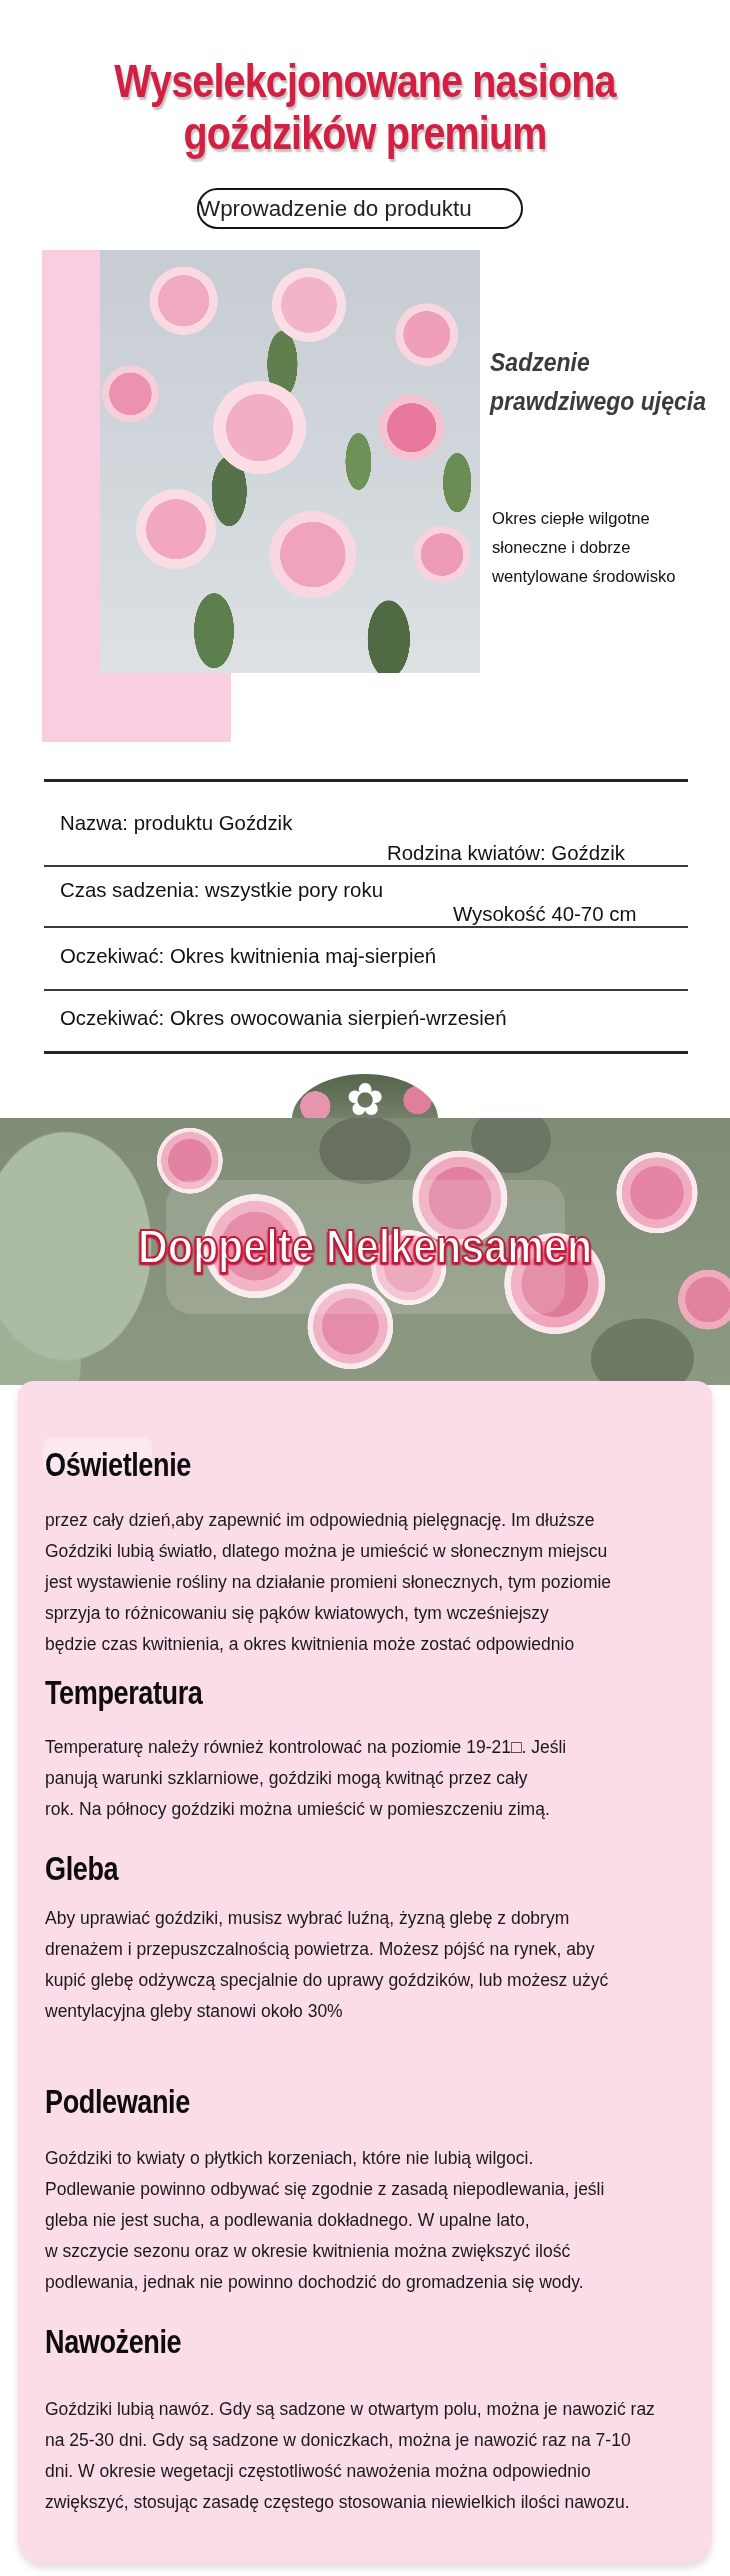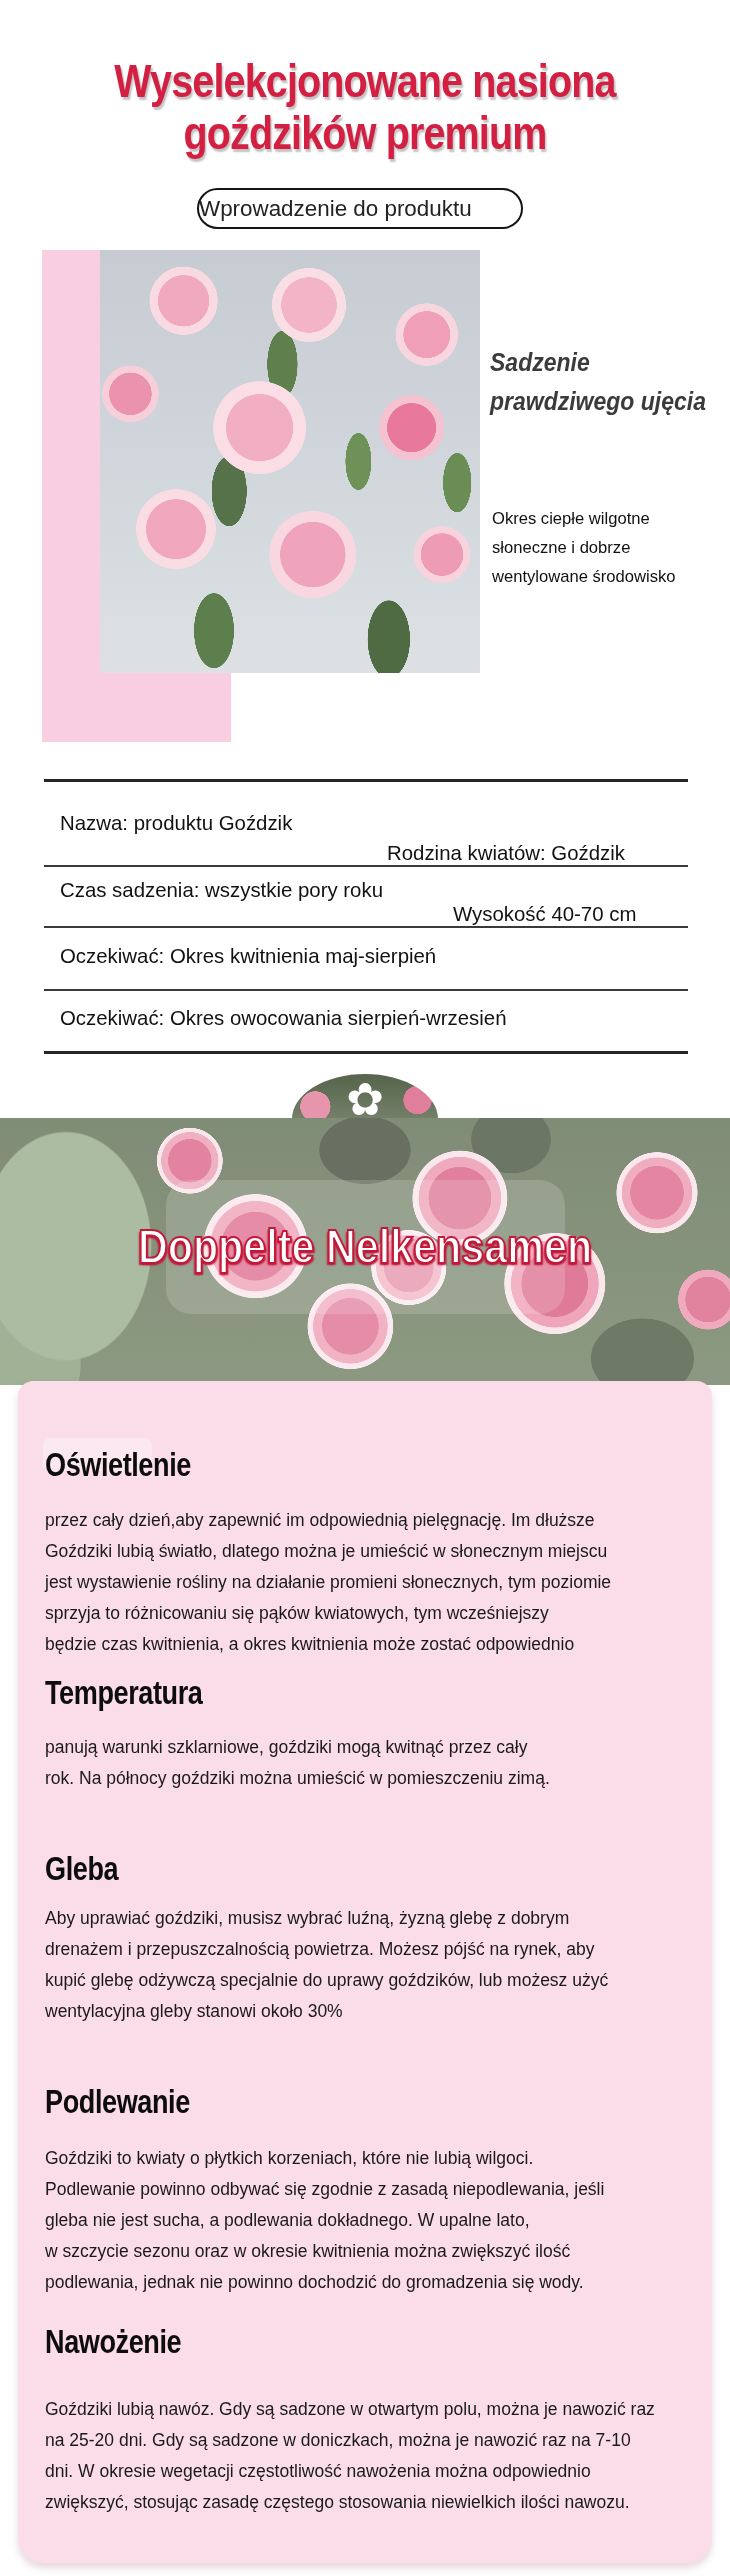--- a/index.html
+++ b/index.html
@@ -157,20 +157,21 @@
   <div class="para p-s0">
     <div>przez cały dzień,aby zapewnić im odpowiednią pielęgnację. Im dłuższe</div>
     <div>Goździki lubią światło, dlatego można je umieścić w słonecznym miejscu</div>
     <div>jest wystawienie rośliny na działanie promieni słonecznych, tym poziomie</div>
     <div>sprzyja to różnicowaniu się pąków kwiatowych, tym wcześniejszy</div>
     <div>będzie czas kwitnienia, a okres kwitnienia może zostać odpowiednio</div>
   </div>
 
   <div class="sec-heading h-s1">Temperatura</div>
   <div class="para p-s1">
+    <div>Temperaturę należy również kontrolować na poziomie 19-21□. Jeśli</div>
     <div>panują warunki szklarniowe, goździki mogą kwitnąć przez cały</div>
     <div>rok. Na północy goździki można umieścić w pomieszczeniu zimą.</div>
   </div>
 
   <div class="sec-heading h-s2">Gleba</div>
   <div class="para p-s2">
     <div>Aby uprawiać goździki, musisz wybrać luźną, żyzną glebę z dobrym</div>
     <div>drenażem i przepuszczalnością powietrza. Możesz pójść na rynek, aby</div>
     <div>kupić glebę odżywczą specjalnie do uprawy goździków, lub możesz użyć</div>
     <div>wentylacyjna gleby stanowi około 30%</div>
@@ -181,19 +182,19 @@
     <div>Goździki to kwiaty o płytkich korzeniach, które nie lubią wilgoci.</div>
     <div>Podlewanie powinno odbywać się zgodnie z zasadą niepodlewania, jeśli</div>
     <div>gleba nie jest sucha, a podlewania dokładnego. W upalne lato,</div>
     <div>w szczycie sezonu oraz w okresie kwitnienia można zwiększyć ilość</div>
     <div>podlewania, jednak nie powinno dochodzić do gromadzenia się wody.</div>
   </div>
 
   <div class="sec-heading h-s4">Nawożenie</div>
   <div class="para p-s4">
     <div>Goździki lubią nawóz. Gdy są sadzone w otwartym polu, można je nawozić raz</div>
-    <div>na 25-20 dni. Gdy są sadzone w doniczkach, można je nawozić raz na 7-10</div>
+    <div>na 25-30 dni. Gdy są sadzone w doniczkach, można je nawozić raz na 7-10</div>
     <div>dni. W okresie wegetacji częstotliwość nawożenia można odpowiednio</div>
     <div>zwiększyć, stosując zasadę częstego stosowania niewielkich ilości nawozu.</div>
   </div>
 
 </div>
 
 
 </body></html>

